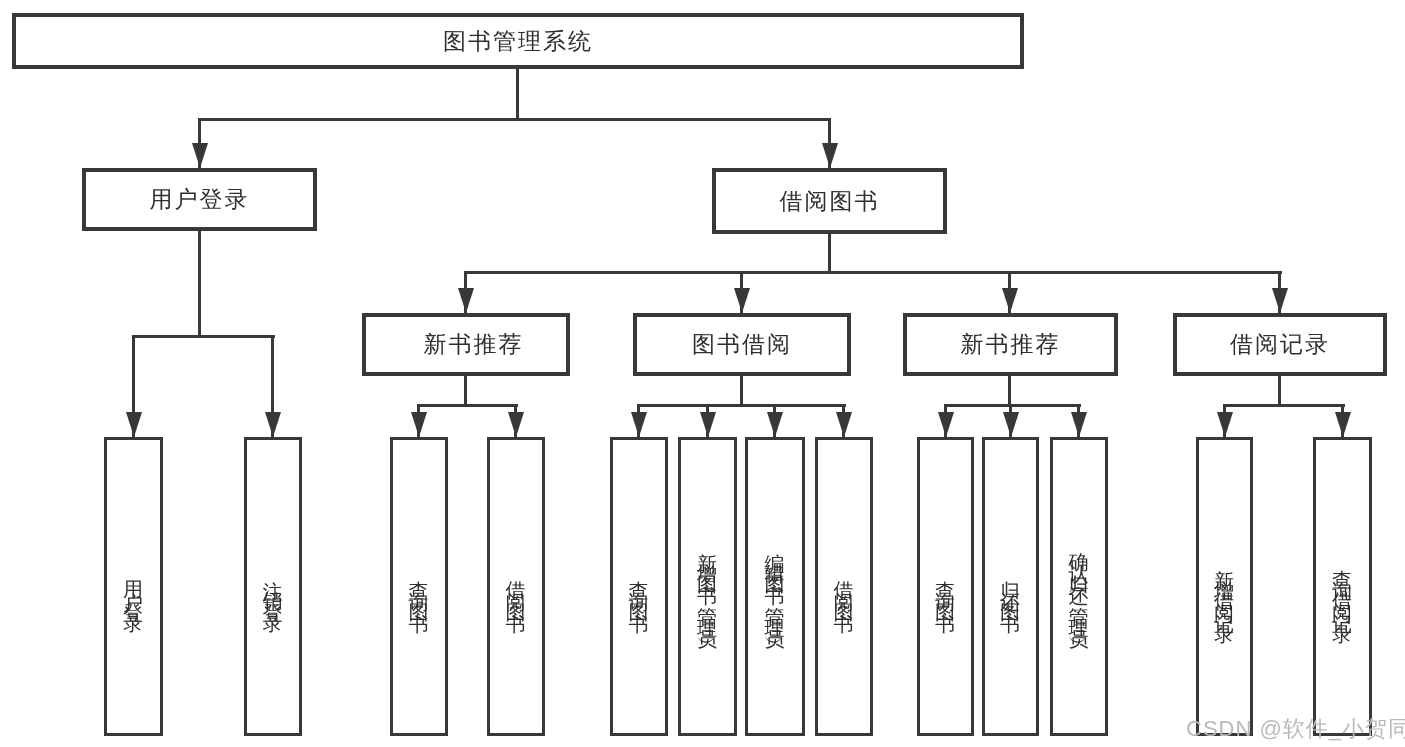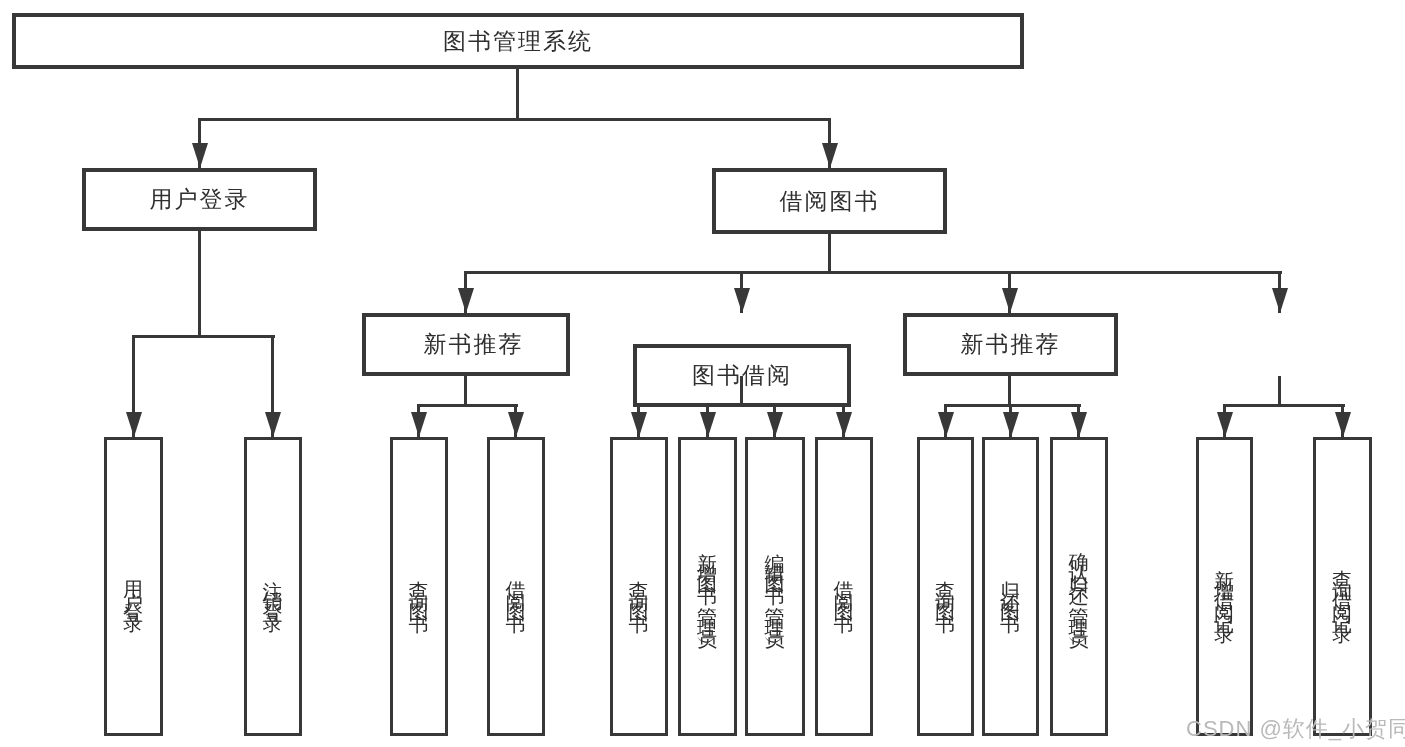--- a/index.html
+++ b/index.html
@@ -103,25 +103,28 @@
   <div class="v" style="left:740px; top:271px; height:42px;"></div>
   <div class="arw" style="left:734px; top:288px;"></div>
   <div class="v" style="left:1008px; top:271px; height:42px;"></div>
   <div class="arw" style="left:1002px; top:288px;"></div>
   <div class="v" style="left:1278px; top:271px; height:42px;"></div>
   <div class="arw" style="left:1272px; top:288px;"></div>
 
   <div class="box" style="left:362px; top:313px; width:208px; height:63px;padding-left:15px;">
     <span>新书推荐</span>
   </div>
-  <div class="box" style="left:633px; top:313px; width:218px; height:63px;margin-top:31px;">
+  <div class="box" style="left:633px; top:313px; width:218px; height:63px;">
     <span>图书借阅</span>
   </div>
   <div class="box" style="left:903px; top:313px; width:215px; height:63px;">
     <span>新书推荐</span>
+  </div>
+  <div class="box" style="left:1173px; top:313px; width:214px; height:63px;">
+    <span>借阅记录</span>
   </div>
 
   <div class="v" style="left:464px; top:376px; height:31px;"></div>
   <div class="h" style="left:417px; top:404px; width:101px;"></div>
   <div class="v" style="left:417px; top:404px; height:33px;"></div>
   <div class="arw" style="left:411px; top:412px;"></div>
   <div class="v" style="left:514px; top:404px; height:33px;"></div>
   <div class="arw" style="left:508px; top:412px;"></div>
 
   <div class="v" style="left:740px; top:376px; height:31px;"></div>

